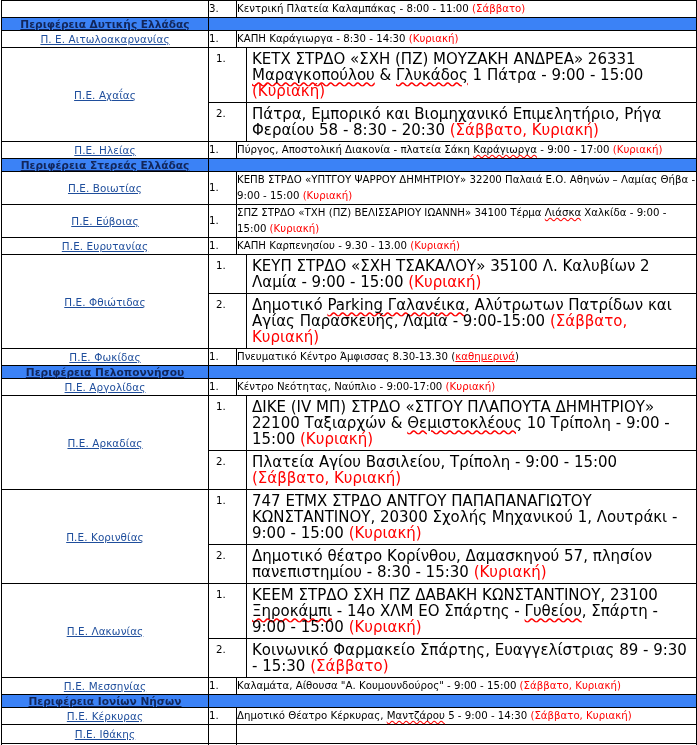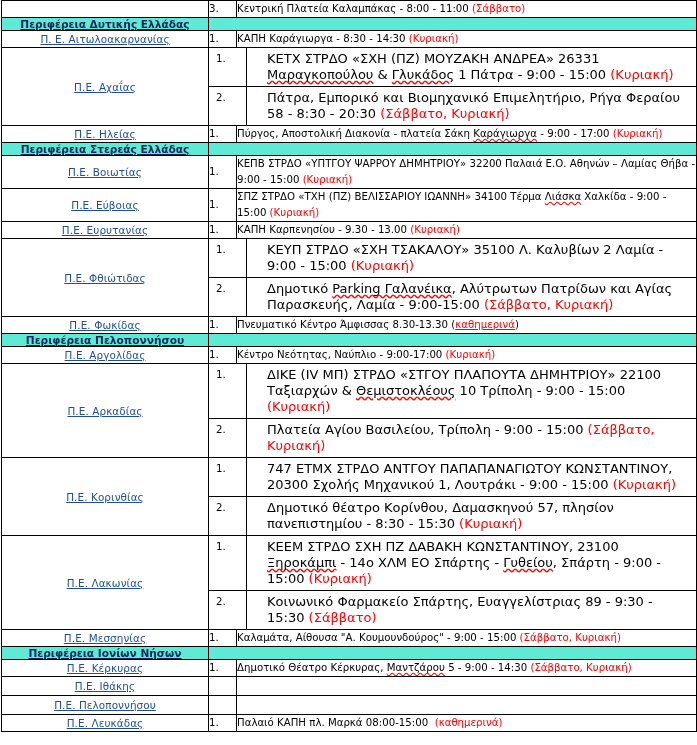--- a/index.html
+++ b/index.html
@@ -47,21 +47,21 @@
   .region-label {
     color: #1F4E9C;
     font-weight: normal;
     font-size: 10.4px;
     text-decoration: underline;
     white-space: nowrap;
     letter-spacing: 0.1px;
   }
   
   tr.section-row > td {
-    background: #5eead4;
+    background: #3b82f6;
   }
   td.section-title {
     text-align: center;
     padding: 2px 4px 3px 4px;
   }
   .section-label {
     color: #12265A;
     font-weight: bold;
     font-size: 10.6px;
     text-decoration: underline;
@@ -108,22 +108,22 @@
     vertical-align: top;
     padding: 3px 2px 3px 7px;
     font-size: 10.2px;
     line-height: 16px;
     white-space: nowrap;
     border-right: 1px solid #000;
   }
   .item-txt {
     display: table-cell;
     vertical-align: top;
-    padding: 3px 4px 3px 20px;
-    font-size: 13px;
+    padding: 3px 4px 3px 5px;
+    font-size: 15px;
     line-height: 16px;
     margin-left: 20px;
   }
   .item-line + .item-line > .item-num,
   .item-line + .item-line > .item-txt {
     border-top: 1px solid #000000;
   }
   
   td.grid-host {
     padding: 0;

